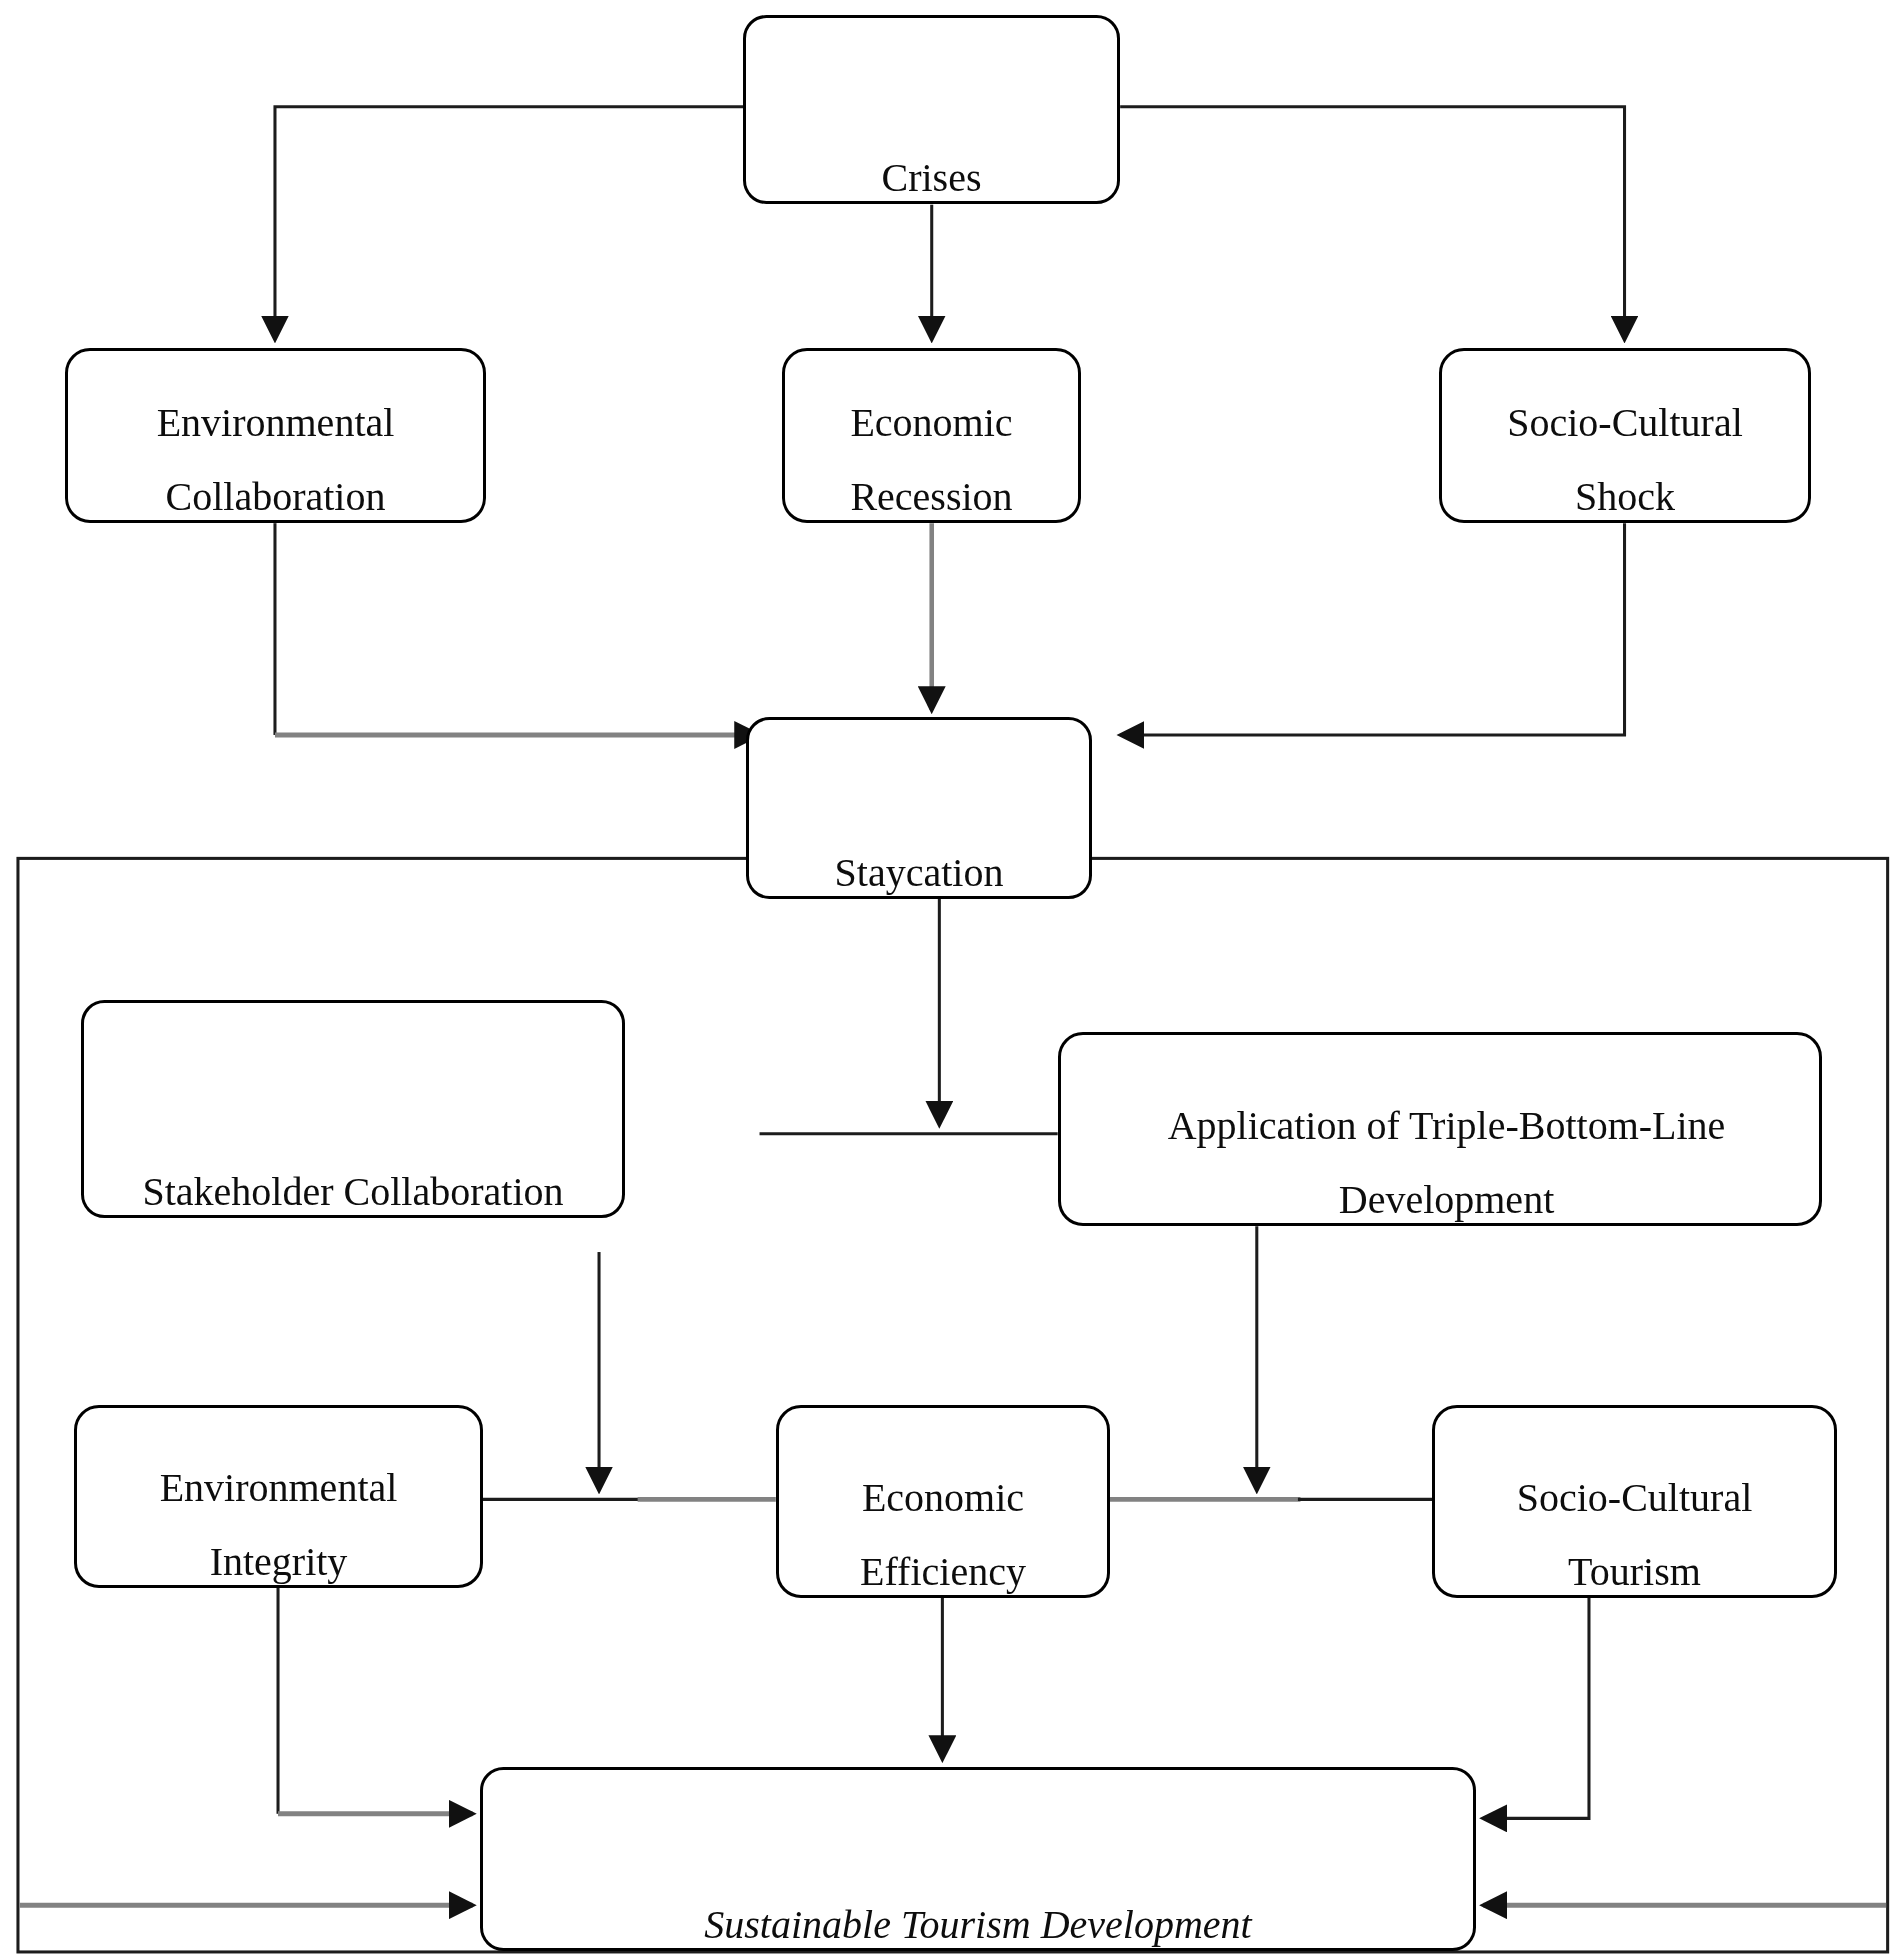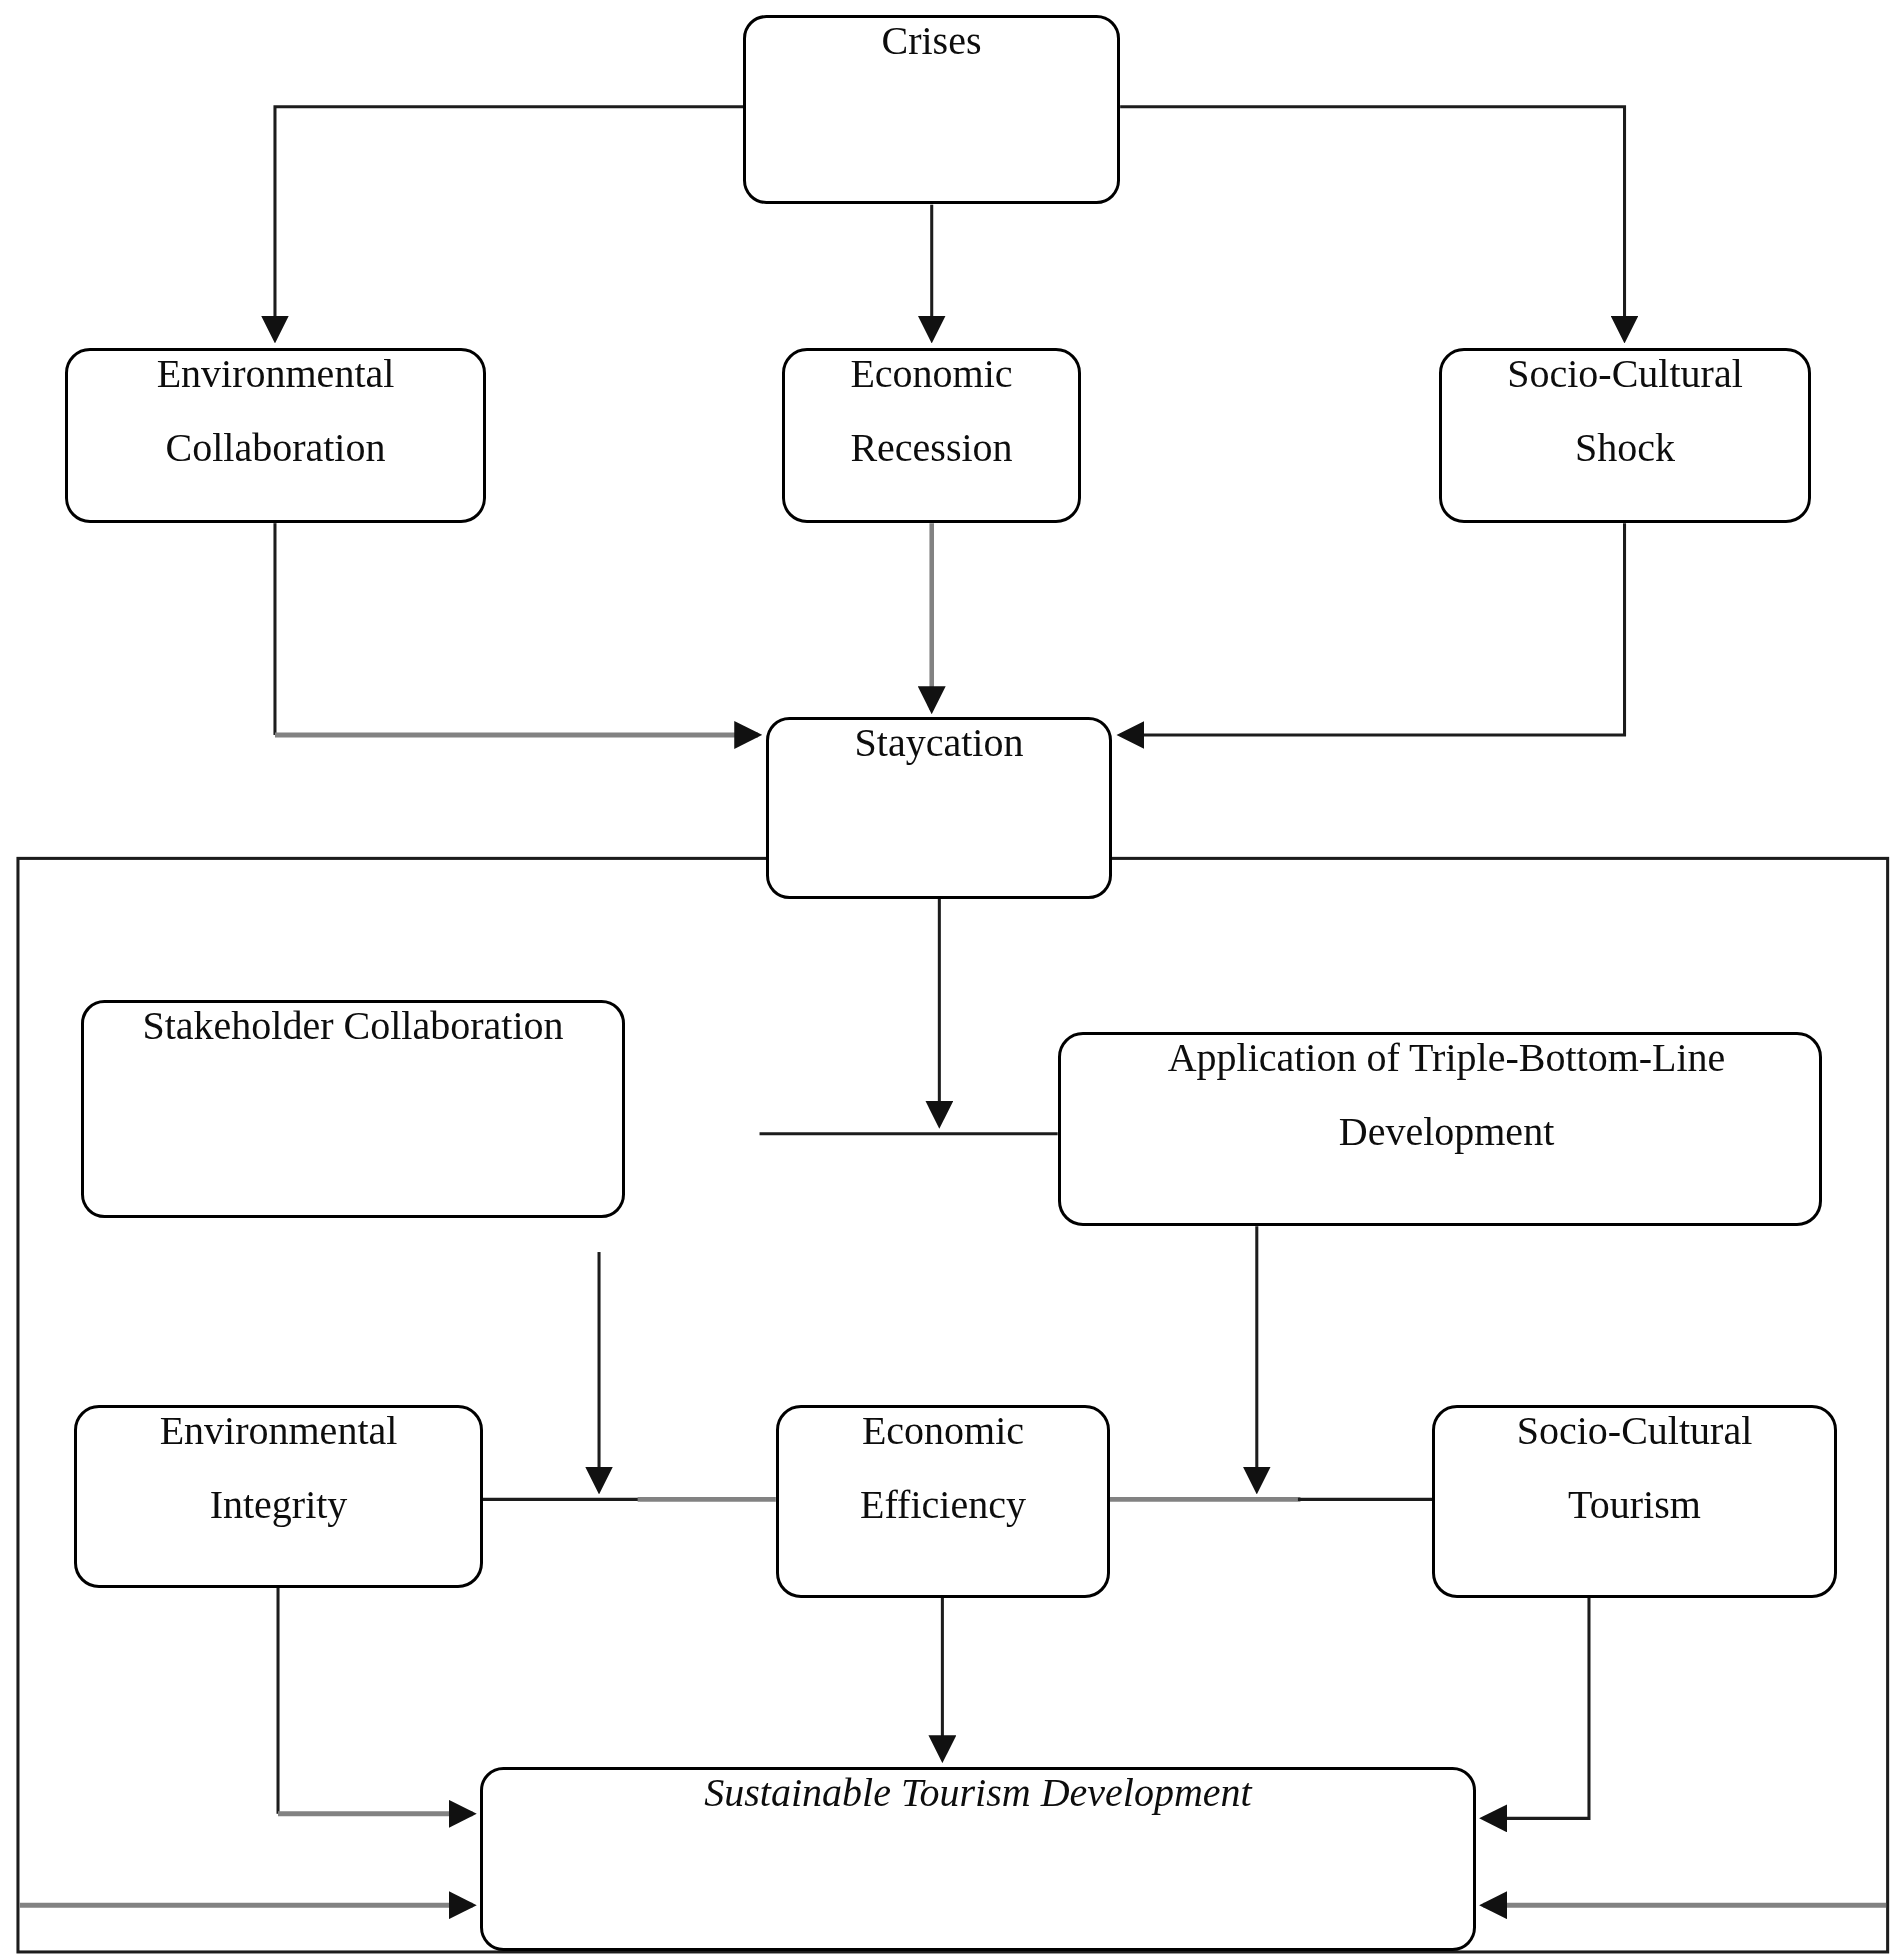--- a/index.html
+++ b/index.html
@@ -24,35 +24,35 @@
   }
   .node {
     position: absolute;
     box-sizing: border-box;
     border: 3px solid #000000;
     border-radius: 23.4px;
     background: #ffffff;
     display: flex;
     flex-direction: column;
     align-items: center;
-    justify-content: flex-start;
+    justify-content: flex-end;
     text-align: center;
     color: #0d0d0d;
     font-size: 40px;
     line-height: 1.15;
   }
   .node.two-line { gap: 28.4px; border-radius: 25px; }
   .lbl { display: block; white-space: nowrap; }
 
   
   #n-crises        { left: 743px; top:   15.2px; width:  377px; height: 189px; }
   #n-envdet        { left:  65px; top:  348px; width:  421px; height: 175px; }
   #n-ecorec        { left: 782px; top:  348px; width:  299px; height: 175px; }
   #n-socshock      { left: 1439px; top:  348px; width:  372px; height: 175px; }
-  #n-staycation    { left: 766px; top: 717px; width:  346px; height: 182px; }
+  #n-staycation    { left: 746px; top: 717px; width:  346px; height: 182px; }
   #n-stakeholder   { left:  81px; top: 1000px; width: 544px; height: 218px; }
   #n-tbl           { left: 1058px; top: 1032px; width: 764px; height: 194px; padding-left: 13px; }
   #n-envint        { left:  74px; top: 1405px; width:  409px; height: 183px; }
   #n-ecoeff        { left: 776px; top: 1405px; width:  334px; height: 193px; }
   #n-socequity     { left: 1432px; top: 1405px; width:  405px; height: 193px; }
   #n-std           { left:  480px; top: 1767px; width: 996px; height: 184px; font-style: italic; }
 </style>
 </head>
 <body>
 

